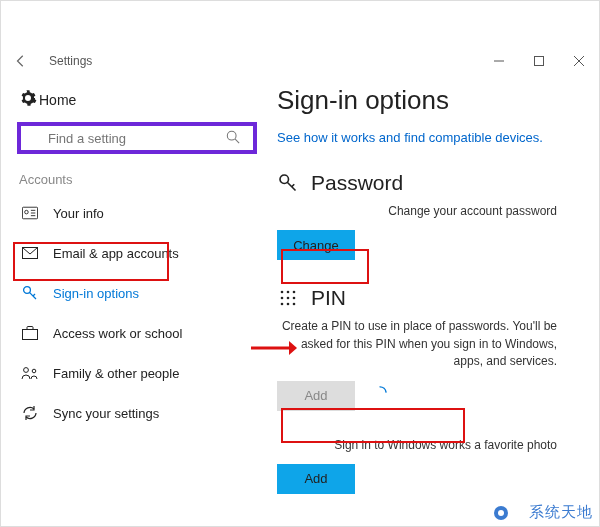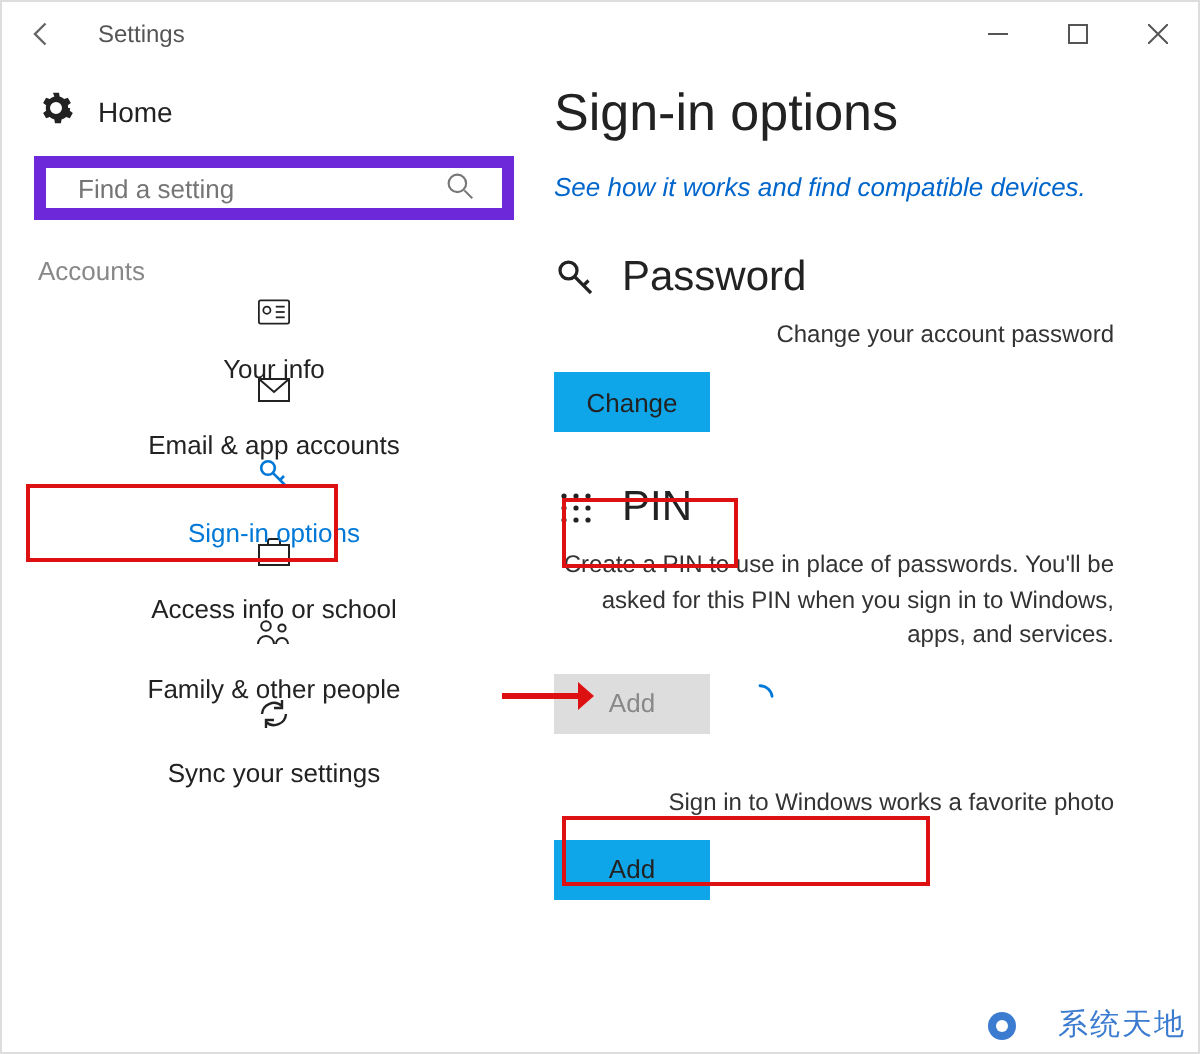--- a/index.html
+++ b/index.html
@@ -13,69 +13,70 @@
     height: 527px;
     overflow: hidden;
     position: relative;
     border: 1px solid #ddd;
   }
   .titlebar {
     display: flex;
     align-items: center;
     height: 32px;
     padding: 0 0 0 8px;
+    margin-top: 44px;
   }
   .titlebar .back {
     width: 24px; height: 24px;
     display:flex;align-items:center;justify-content:center;
     color:#555;
   }
   .titlebar .title {
     margin-left: 16px;
     color:#555;
     font-size:12px;
   }
   .titlebar .spacer { flex:1; }
   .winbtn {
     width:40px;height:28px;display:flex;align-items:center;justify-content:center;color:#555;
   }
   .layout { display:flex; padding: 8px 16px 0 16px; }
   .left { width: 240px; flex:none; }
   .right { flex:1; padding-left: 20px; }
-  .home-row { display:flex; align-items:center; gap:12px; padding:4px 0 12px 2px; }
+  .home-row { display:flex; align-items:center; gap:2px; padding:4px 0 12px 2px; }
   .gear,.home-label{color:#222;}
   .home-label{font-size:14px;}
   .search {
-    border:6px solid #6d28d9;
+    border:4px solid #6d28d9;
     height:32px;
     display:flex;align-items:center;
-    padding:0 14px;
+    padding:0 25px;
     margin-bottom:18px;
     color:#777;
   }
   .search input{
     border:none;outline:none;flex:1;font-size:13px;color:#555;background:transparent;
   }
   .section-label{color:#888;font-size:13px;margin:16px 0 6px 2px;}
   .navlist{display:flex;flex-direction:column;}
   .navitem{
     display:flex;align-items:center;gap:14px;
     height:40px;padding:0 4px;
-    font-size:13px;color:#222;flex-direction:column;
+    font-size:13px;color:#222;
   }
   .navitem .nicon{width:18px;display:flex;justify-content:center;color:#222;}
   .navitem.sel{color:#0078d7;position:relative;}
   .navitem.sel .nicon{color:#0078d7;}
   .redbox{border:2px solid #d11; }
   .redbox-signin{position:absolute;left:12px;top:241px;width:156px;height:39px;pointer-events:none;}
   .redbox-pin{position:absolute;left:280px;top:248px;width:88px;height:35px;pointer-events:none;}
   .redbox-pic{position:absolute;left:280px;top:407px;width:184px;height:35px;pointer-events:none;}
   .arrow{position:absolute;left:250px;top:338px;width:46px;height:18px;pointer-events:none;}
   h1.page{font-weight:400;font-size:26px;margin:0 0 14px 0;color:#222;}
-  a.link{color:#0066cc;text-decoration:none;font-size:13px;font-style:italic;}
+  a.link{color:#0066cc;text-decoration:none;font-size:13px;}
   .group{margin-top:26px;}
   .grouphead{display:flex;align-items:center;gap:12px;font-size:21px;font-weight:400;color:#222;}
   .grouphead .gicon{width:22px;display:flex;justify-content:center;}
   .gdesc{font-size:12px;color:#333;margin:8px 0 10px 0;line-height:1.45;max-width:280px;text-align:right;}
   .btn{
     background:#0ea5e9;border:none;height:30px;min-width:78px;
     font-size:13px;color:#222;cursor:pointer;
   }
   .btn.disabled{color:#888;background:#ddd;}
   .spinner{display:inline-block;margin-left:14px;}
@@ -170,21 +171,21 @@
         </span>
         <span>Sign-in options</span>
       </div>
       <div class="navitem">
         <span class="nicon">
           <svg width="16" height="14" viewBox="0 0 16 14">
               <rect x="0.5" y="3.5" width="15" height="10" stroke="#222" fill="none"></rect>
               <path d="M5 3.5 V1.5 a1 1 0 0 1 1-1 h4 a1 1 0 0 1 1 1 V3.5" stroke="#222" fill="none"></path>
             </svg>
         </span>
-        <span>Access info or school</span>
+        <span>Access work or school</span>
       </div>
       <div class="navitem">
         <span class="nicon">
           <svg width="18" height="14" viewBox="0 0 18 14">
               <circle cx="5" cy="4" r="2.4" stroke="#222" fill="none"></circle>
               <path d="M1 13 a4 4 0 0 1 8 0" stroke="#222" fill="none"></path>
               <circle cx="13" cy="5" r="1.8" stroke="#222" fill="none"></circle>
               <path d="M10 13 a3 3 0 0 1 6 0" stroke="#222" fill="none"></path>
             </svg>
         </span>

